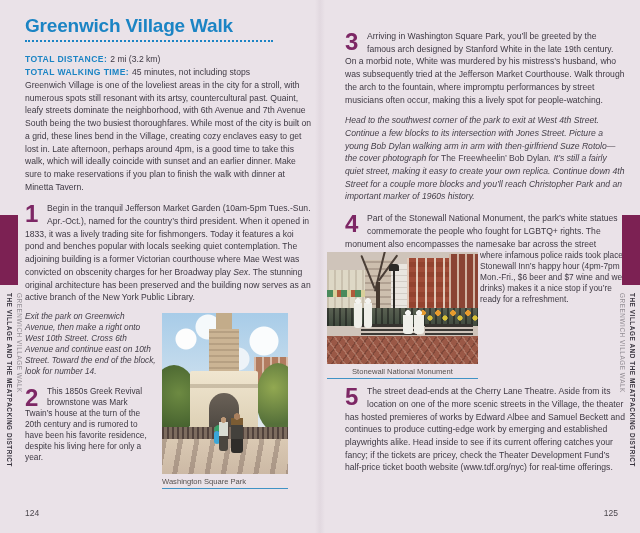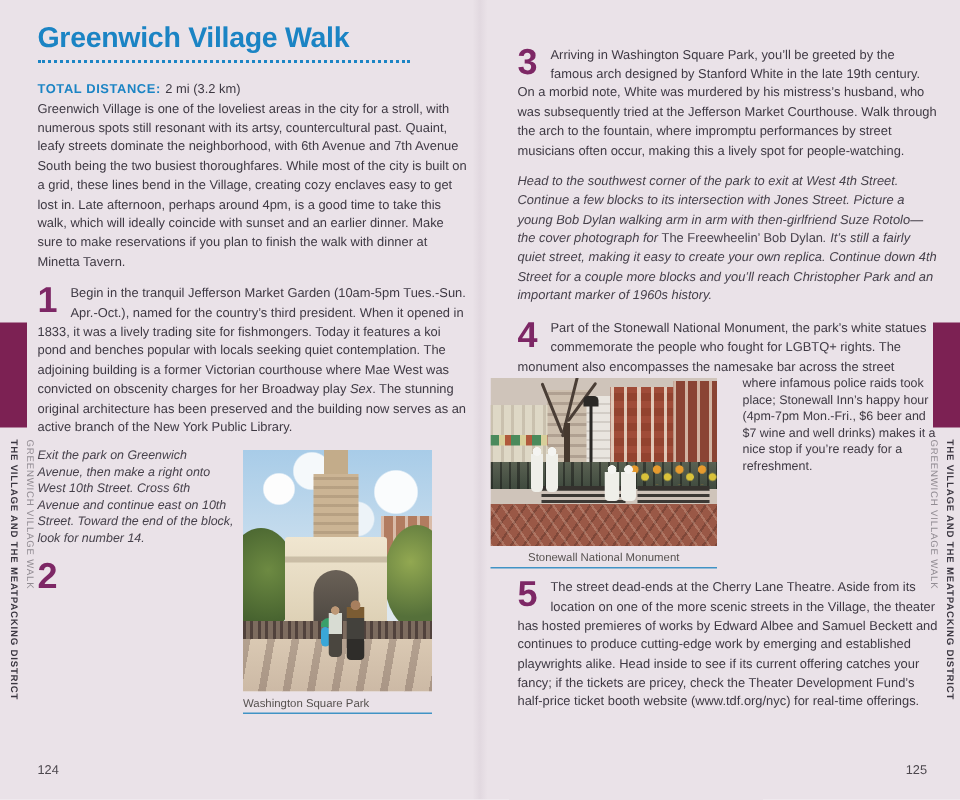--- a/index.html
+++ b/index.html
@@ -29,21 +29,21 @@
            color:#7d2765;margin:1px 6px 0 0}
   .dir{font-style:italic;margin-top:8px;color:#46414b}
   .b{font-weight:normal}
   .i{font-style:italic}
   .roman{font-style:normal}
   .narrow .body-text,.narrow.body-text{font-size:8.3px;line-height:11px}
   .narrow .dir{margin-top:7px}
 
   
   .photo-float-r{float:right;width:126px;margin:2px 24px 6px 6px}
-  .photo-float-l{float:left;width:151px;margin:2px 17px 6px -18px}
+  .photo-float-l{float:left;width:151px;margin:2px 2px 6px -18px}
   .photo{position:relative;overflow:hidden}
   .photo.wsp{width:126px;height:161px}
   .photo.stw{width:151px;height:112px}
   .caption{font-size:7.6px;color:#56514f;margin-top:3px}
   .cap-rule{border-bottom:1px solid #4093c5;margin-top:2px}
   .ph{position:absolute}
 
   
   .wsp-sky{inset:0;background:
     radial-gradient(circle at 24px 26px,#fdfdfd 10px,rgba(255,255,255,0) 11px),
@@ -153,20 +153,23 @@
 
   <div class="page left">
 
     <h1 class="title">Greenwich Village Walk</h1>
     <div class="title-rule"></div>
 
     <div class="stats">
       <div>
         <span class="stat-label">TOTAL DISTANCE:</span><span class="stat-value">2 mi (3.2 km)</span>
       </div>
+      <div>
+        <span class="stat-label">TOTAL WALKING TIME:</span><span class="stat-value">45 minutes, not including stops</span>
+      </div>
     </div>
 
     <p class="body-text intro"><span>Greenwich Village is one of the loveliest areas in the city for a stroll, with numerous spots still resonant with its artsy, countercultural past. Quaint, leafy streets dominate the neighborhood, with 6th Avenue and 7th Avenue South being the two busiest thoroughfares. While most of the city is built on a grid, these lines bend in the Village, creating cozy enclaves easy to get lost in. Late afternoon, perhaps around 4pm, is a good time to take this walk, which will ideally coincide with sunset and an earlier dinner. Make sure to make </span><span class="b">reservations</span><span> if you plan to finish the walk with dinner at Minetta Tavern.</span></p>
 
     <p class="body-text step">
       <span class="stepnum">1</span><span><span>Begin in the tranquil </span><span class="b">Jefferson Market Garden</span><span> (10am-5pm Tues.-Sun. Apr.-Oct.), named for the country’s third president. When it opened in 1833, it was a lively trading site for fishmongers. Today it features a koi pond and benches popular with locals seeking quiet contemplation. The adjoining building is a former Victorian courthouse where Mae West was convicted on obscenity charges for her Broadway play </span><span class="i">Sex</span><span>. The stunning original architecture has been preserved and the building now serves as an active branch of the New York Public Library.</span></span>
     </p>
 
     <div class="wrap-l narrow">
       <div class="photo-float-r">
@@ -187,21 +190,21 @@
           <div class="ph wsp-person-1"></div>
           <div class="ph wsp-person-2"></div>
         </div>
         <div class="caption">Washington Square Park</div>
         <div class="cap-rule"></div>
       </div>
 
       <p class="body-text dir"><span>Exit the park on Greenwich Avenue, then make a right onto West 10th Street. Cross 6th Avenue and continue east on 10th Street. Toward the end of the block, look for number 14.</span></p>
 
       <p class="body-text step">
-        <span class="stepnum">2</span>
+        <span class="stepnum">2</span><span><span>This 1850s Greek Revival brownstone was </span><span class="b">Mark Twain’s house</span><span> at the turn of the 20th century and is rumored to have been his favorite residence, despite his living here for only a year.</span></span>
       </p>
 
     </div>
 
     <div class="pagenum">124</div>
   </div>
 
   <div class="page right">
 
     <p class="body-text step" style="margin-top:30px">

